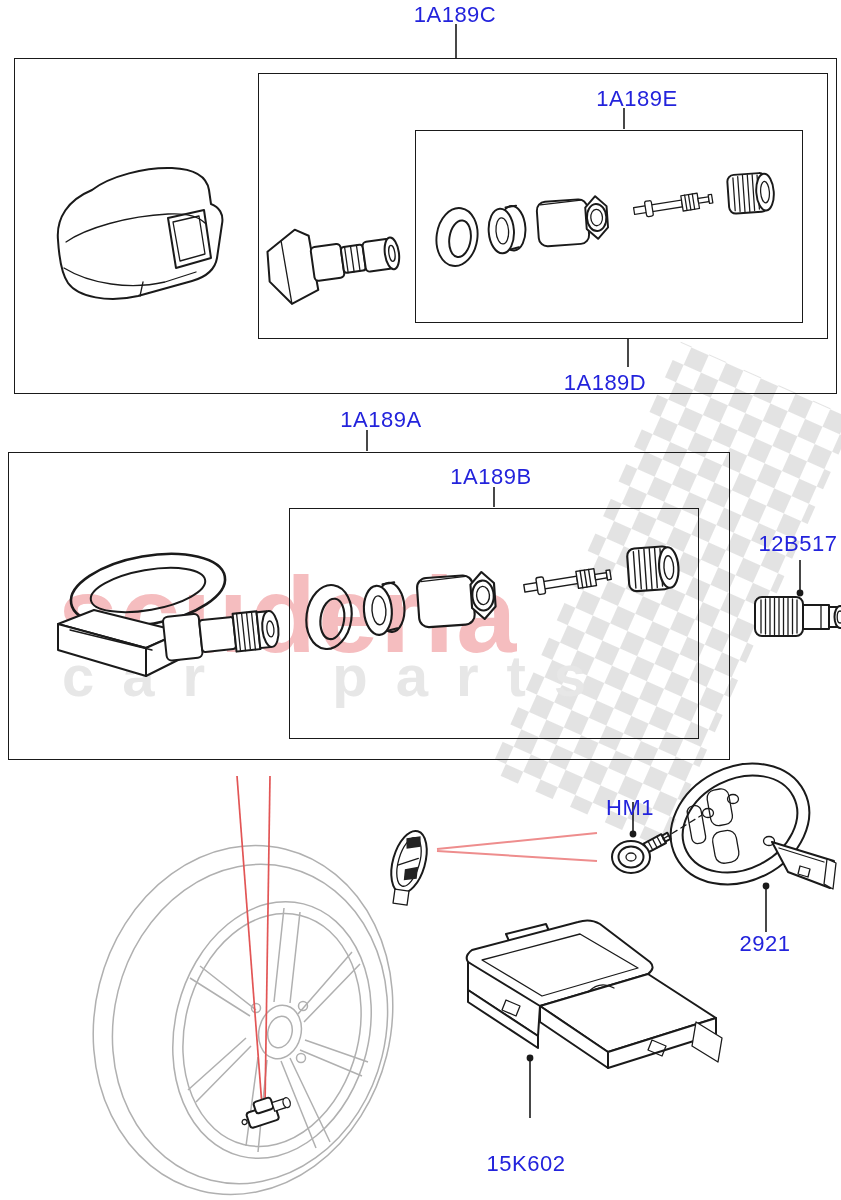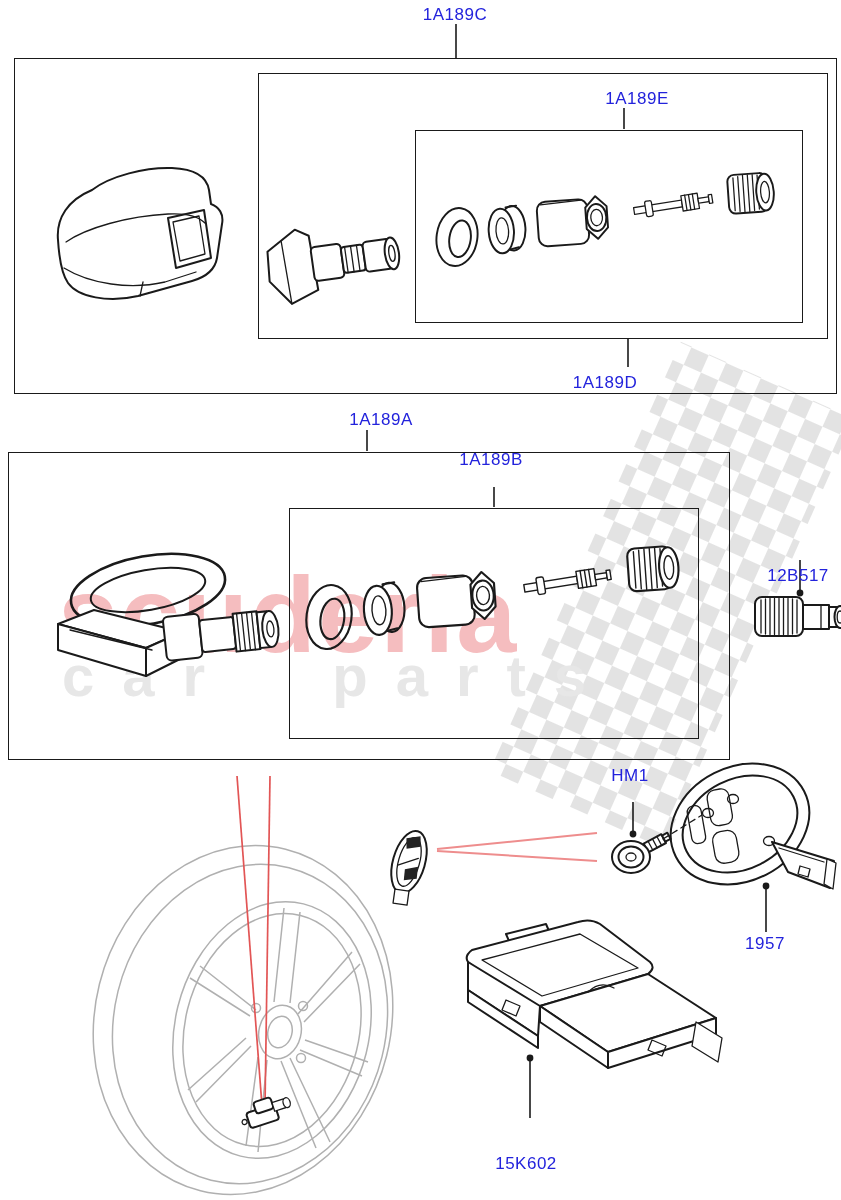--- a/index.html
+++ b/index.html
@@ -6,21 +6,21 @@
     --label_blue:#2323dc; --ink:#1a1a1a; --wheel_gray:#b0b0b0;
     --callout_red:#e25555; --callout_red_light:#ee8d8d;
     --watermark_pink:#f5bdbf; --watermark_gray:#e7e7e7; --checker_gray:#e3e3e3;
   }
   html,body{margin:0;padding:0;background:#fff;}
   .canvas{position:relative;width:841px;height:1200px;background:#fff;overflow:hidden;
           font-family:"Liberation Sans", sans-serif;}
   svg.art{position:absolute;left:0;top:0;}
   .kit-box{position:absolute;border:1.7px solid var(--ink);background:transparent;}
   .callout{position:absolute;transform:translate(-50%,-50%);color:var(--label_blue);
-           font-size:17px;letter-spacing:.5px;white-space:nowrap;cursor:pointer;}
+           font-size:22px;letter-spacing:.5px;white-space:nowrap;cursor:pointer;}
   
   .ink{stroke:var(--ink);fill:none;stroke-width:2;stroke-linejoin:round;stroke-linecap:round;}
   .inkf{stroke:var(--ink);fill:#fff;stroke-width:2;stroke-linejoin:round;}
   .thin{stroke-width:1.3;}
   .thick{stroke-width:2.6;}
   .gray{stroke:var(--wheel_gray);fill:none;stroke-width:1.5;}
   .red-main{stroke:var(--callout_red);stroke-width:1.7;fill:none;}
   .red-lite{stroke:var(--callout_red_light);stroke-width:2;fill:none;}
   .ptr{stroke:var(--ink);stroke-width:1.6;fill:none;}
   .dot{fill:var(--ink);stroke:none;}
@@ -253,18 +253,18 @@
   <div class="kit-box" style="left:14px;top:58px;width:821px;height:334px;"></div>
   <div class="kit-box" style="left:258px;top:73px;width:568px;height:264px;"></div>
   <div class="kit-box" style="left:415px;top:130px;width:386px;height:191px;"></div>
   <div class="kit-box" style="left:8px;top:452px;width:720px;height:306px;"></div>
   <div class="kit-box" style="left:289px;top:508px;width:408px;height:229px;"></div>
 
   <div class="callout" style="left:455px;top:15px">1A189C</div>
   <div class="callout" style="left:637px;top:99px">1A189E</div>
   <div class="callout" style="left:605px;top:383px">1A189D</div>
   <div class="callout" style="left:381px;top:420px">1A189A</div>
-  <div class="callout" style="left:491px;top:460px">1A189B</div>
-  <div class="callout" style="left:798px;top:576px">12B517</div>
-  <div class="callout" style="left:630px;top:776px">HM1</div>
-  <div class="callout" style="left:765px;top:944px">1957</div>
+  <div class="callout" style="left:491px;top:477px">1A189B</div>
+  <div class="callout" style="left:798px;top:544px">12B517</div>
+  <div class="callout" style="left:630px;top:808px">HM1</div>
+  <div class="callout" style="left:765px;top:944px">2921</div>
   <div class="callout" style="left:526px;top:1164px">15K602</div>
 </div>
 
 </body></html>

